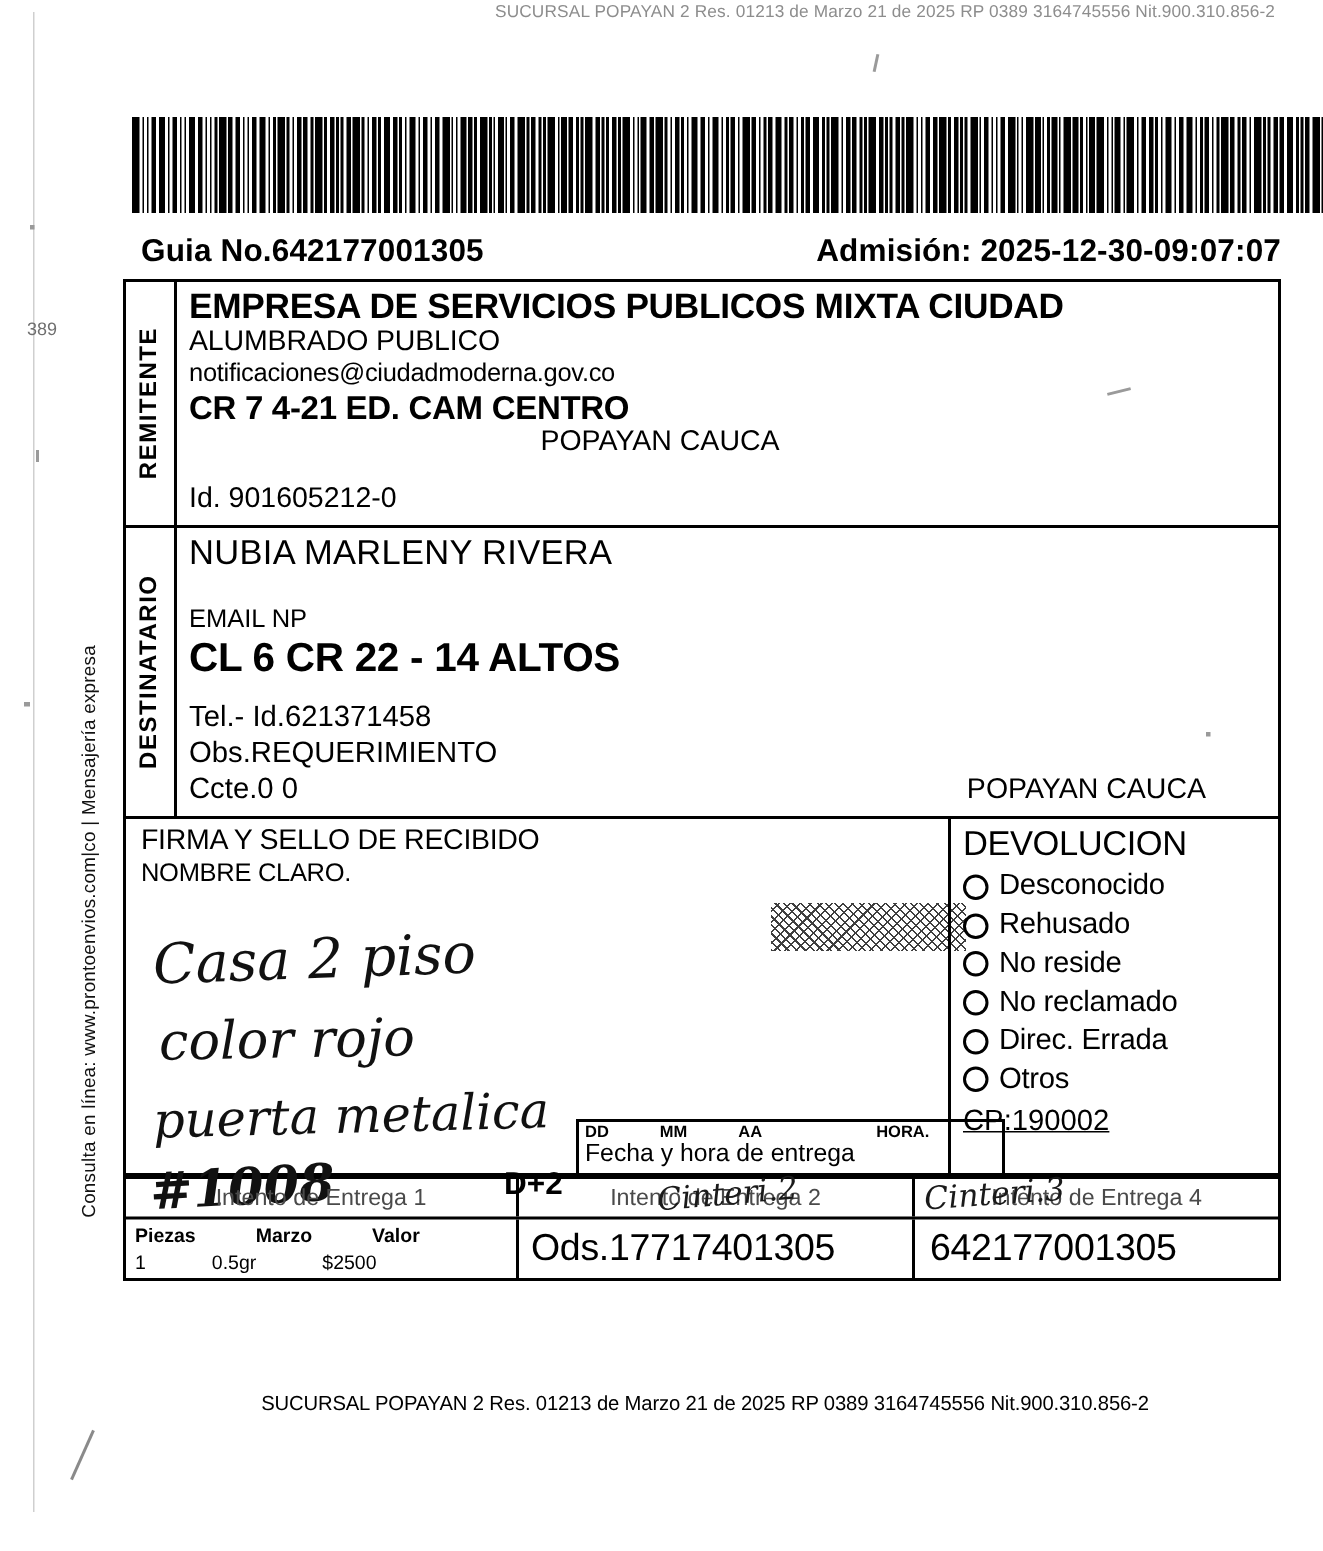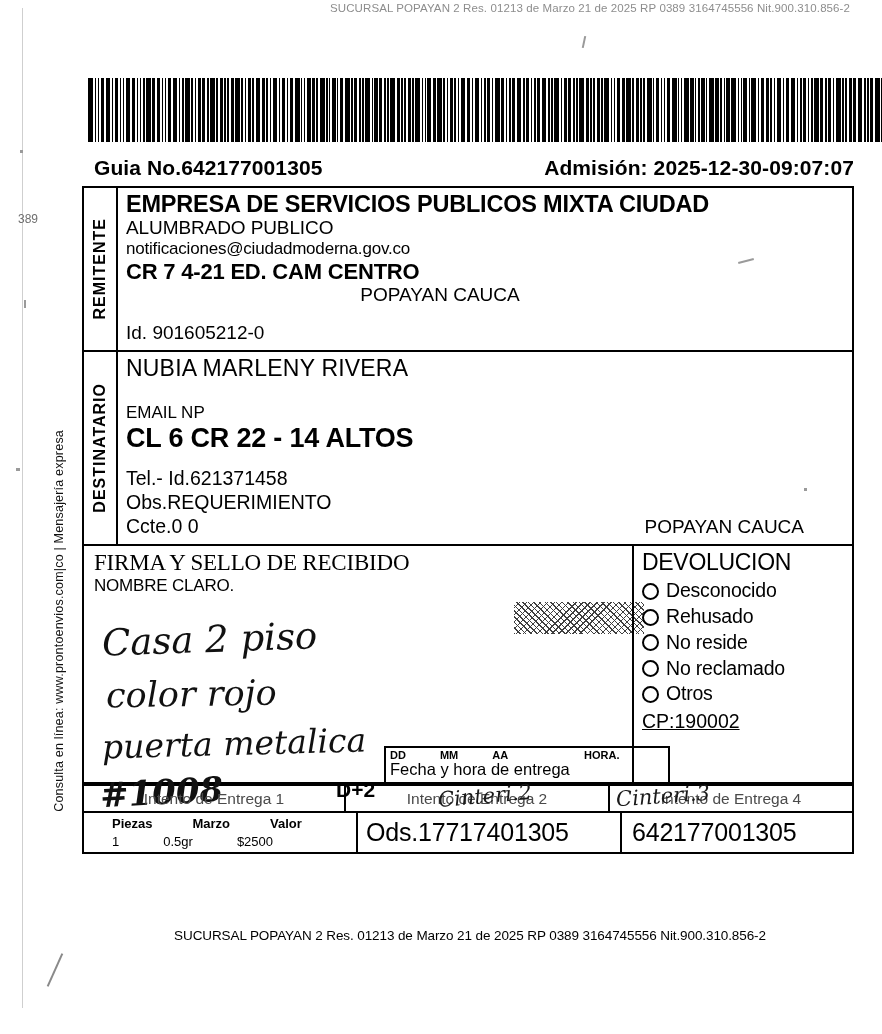--- a/index.html
+++ b/index.html
@@ -194,24 +194,23 @@
   
   .sign-section { display: flex; }
   .sign-left {
     flex: 1 1 auto;
     border-right: 2.5px solid #000;
     box-sizing: border-box;
     position: relative;
     min-height: 236px;
   }
   .sign-title {
-    font-size: 23px;
+    font-size: 19px;
     padding: 4px 0 0 10px;
     letter-spacing: -.2px;
-    font-family: Liberation Serif, serif;
   }
   .sign-sub {
     font-size: 17px;
     padding: 0 0 0 10px;
     letter-spacing: -.2px;
   }
   .hand {
     position: absolute;
     font-family: "DejaVu Serif", serif;
     color: #111;
@@ -318,22 +317,21 @@
   .scrawl2 { left: 92px; top: -2px; transform: rotate(-5deg); }
   .scrawl3 { left: 6px; top: -2px; transform: rotate(-4deg); }
 
   .bottom {
     display: flex;
   }
   .piezas {
     flex: 0 0 262px;
     border-right: 2.5px solid #000;
     box-sizing: border-box;
-    padding: 3px 0 3px 16px;
-    margin-left: 12px;
+    padding: 3px 0 3px 6px;
   }
   .piezas-head {
     display: flex;
     font-size: 13px;
     font-weight: bold;
     gap: 40px;
   }
   .piezas-vals {
     display: flex;
     font-size: 13px;
@@ -849,20 +847,24 @@
         <div class="dev-item">
           <span class="radio"></span>
           <span>No reside</span>
         </div>
         <div class="dev-item">
           <span class="radio"></span>
           <span>No reclamado</span>
         </div>
         <div class="dev-item">
           <span class="radio"></span>
+          <span>Direc. Errada</span>
+        </div>
+        <div class="dev-item">
+          <span class="radio"></span>
           <span>Otros</span>
         </div>
         <div class="dev-cp">CP:190002</div>
       </div>
     </div>
 
     <div class="attempts">
       <div class="att-cell a1">
         <span>Intento de Entrega 1</span>
       </div>

